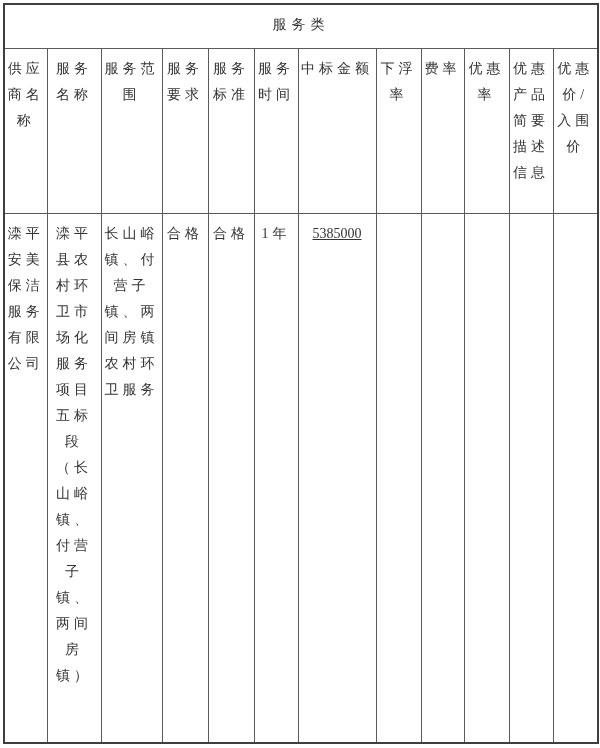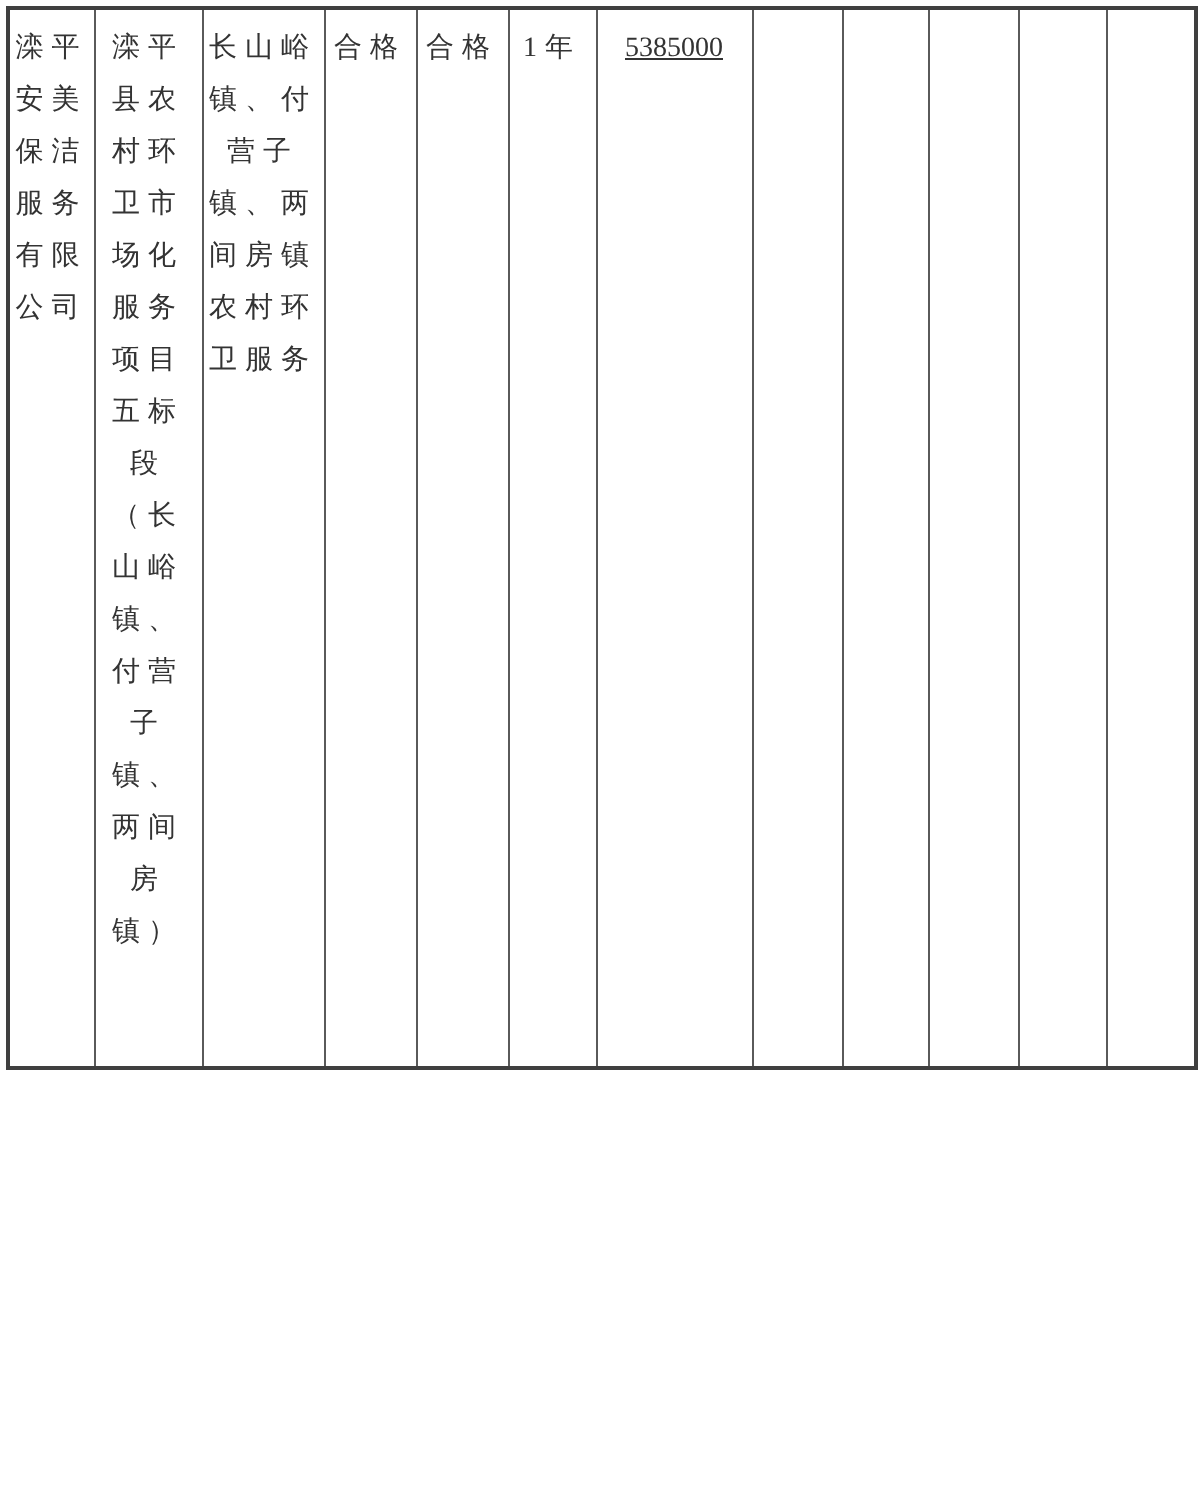--- a/index.html
+++ b/index.html
@@ -58,20 +58,53 @@
       <col style="width:46px">
       <col style="width:44px">
     <col style="width:78px">
       <col style="width:45px">
       <col style="width:43px">
     <col style="width:45px">
       <col style="width:44px">
       <col style="width:45px">
   </colgroup>
   <tbody>
+    <tr class="r-title">
+      <td colspan="12" class="title-cell">服务类</td>
+    </tr>
+    <tr class="r-header">
+      <th>供应
+商名
+称</th>
+      <th>服务
+名称</th>
+      <th>服务范
+围</th>
+      <th>服务
+要求</th>
+      <th>服务
+标准</th>
+      <th>服务
+时间</th>
+      <th>中标金额</th>
+      <th>下浮
+率</th>
+      <th>费率</th>
+      <th>优惠
+率</th>
+      <th>优惠
+产品
+简要
+描述
+信息</th>
+      <th>优惠
+价/
+入围
+价</th>
+    </tr>
     <tr class="r-data">
       <td>滦平
 安美
 保洁
 服务
 有限
 公司</td>
       <td>滦平
 县农
 村环

